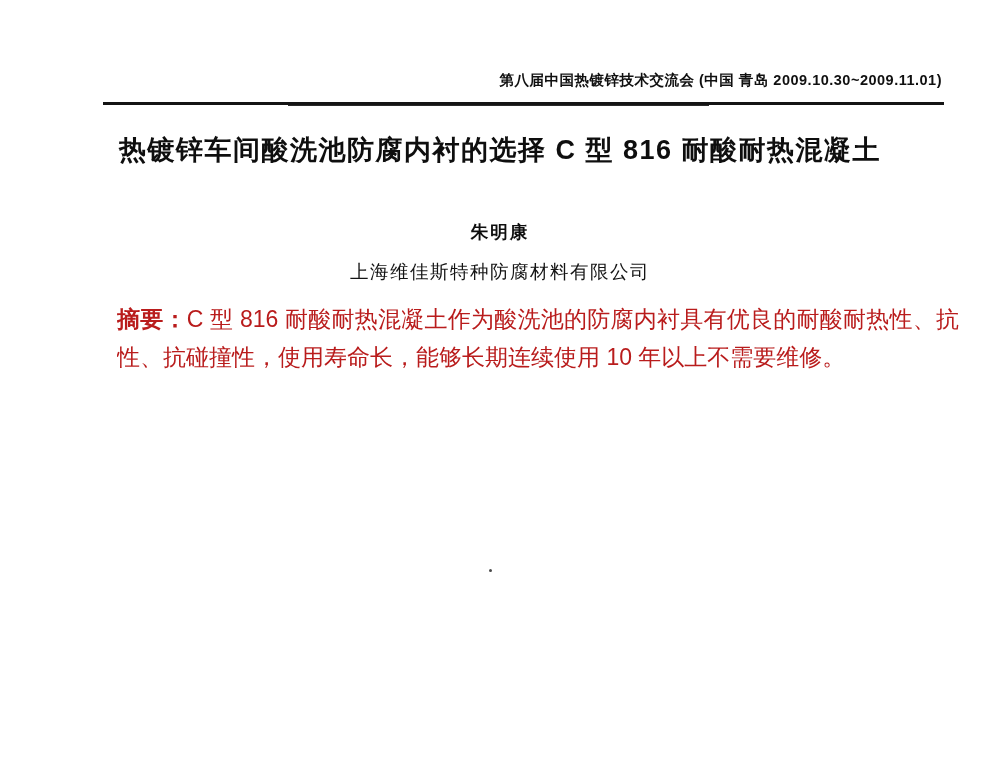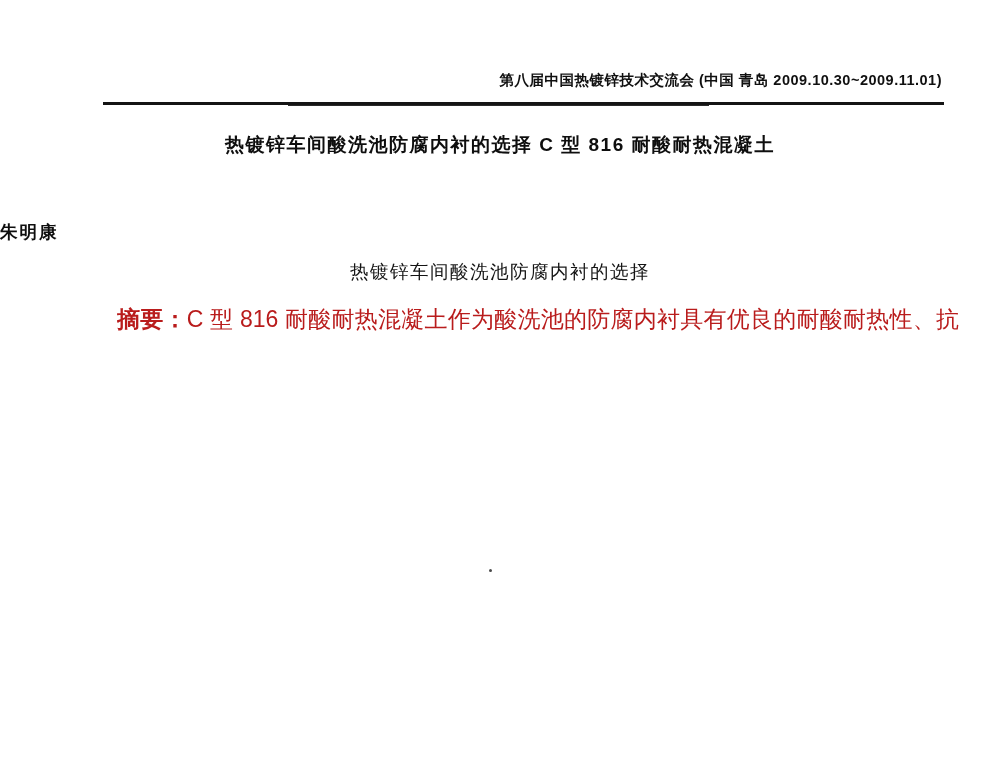--- a/index.html
+++ b/index.html
@@ -39,30 +39,31 @@
     height: 1px;
     background: #2a2a2a;
   }
   .paper-title {
     position: absolute;
     top: 132px;
     left: 0;
     width: 100%;
     margin: 0;
     text-align: center;
-    font-size: 19px;
+    font-size: 27px;
     font-weight: 700;
     letter-spacing: 1.5px;
     color: #0e0e0e;
   }
   .author {
     position: absolute;
     top: 220px;
     left: 0;
     width: 100%;
+    text-align: center;
     font-size: 17.5px;
     font-weight: 700;
     letter-spacing: 2px;
     color: #0e0e0e;
   }
   .affiliation {
     position: absolute;
     top: 259px;
     left: 0;
     width: 100%;
@@ -109,25 +110,26 @@
 <div class="page">
 
   <div class="conf-header">第八届中国热镀锌技术交流会 (中国 青岛 2009.10.30~2009.11.01)</div>
 
   <div class="header-rule"></div>
 
   <h1 class="paper-title">热镀锌车间酸洗池防腐内衬的选择 C 型 816 耐酸耐热混凝土</h1>
 
   <div class="author">朱明康</div>
 
-  <div class="affiliation">热镀锌车间酸洗池防腐内衬的选择</div>
+  <div class="affiliation">上海维佳斯特种防腐材料有限公司</div>
 
   <div class="body-text">
 
     <div class="line"><span class="b">摘要：</span><span>C 型 816 耐酸耐热混凝土作为酸洗池的防腐内衬具有优良的耐酸耐热性、抗渗性、整体浇铸</span></div>
+    <div class="line left">性、抗碰撞性，使用寿命长，能够长期连续使用 10 年以上不需要维修。</div>
 
 
 
 
   </div>
 
   <div class="speck"></div>
 
 </div>
 

